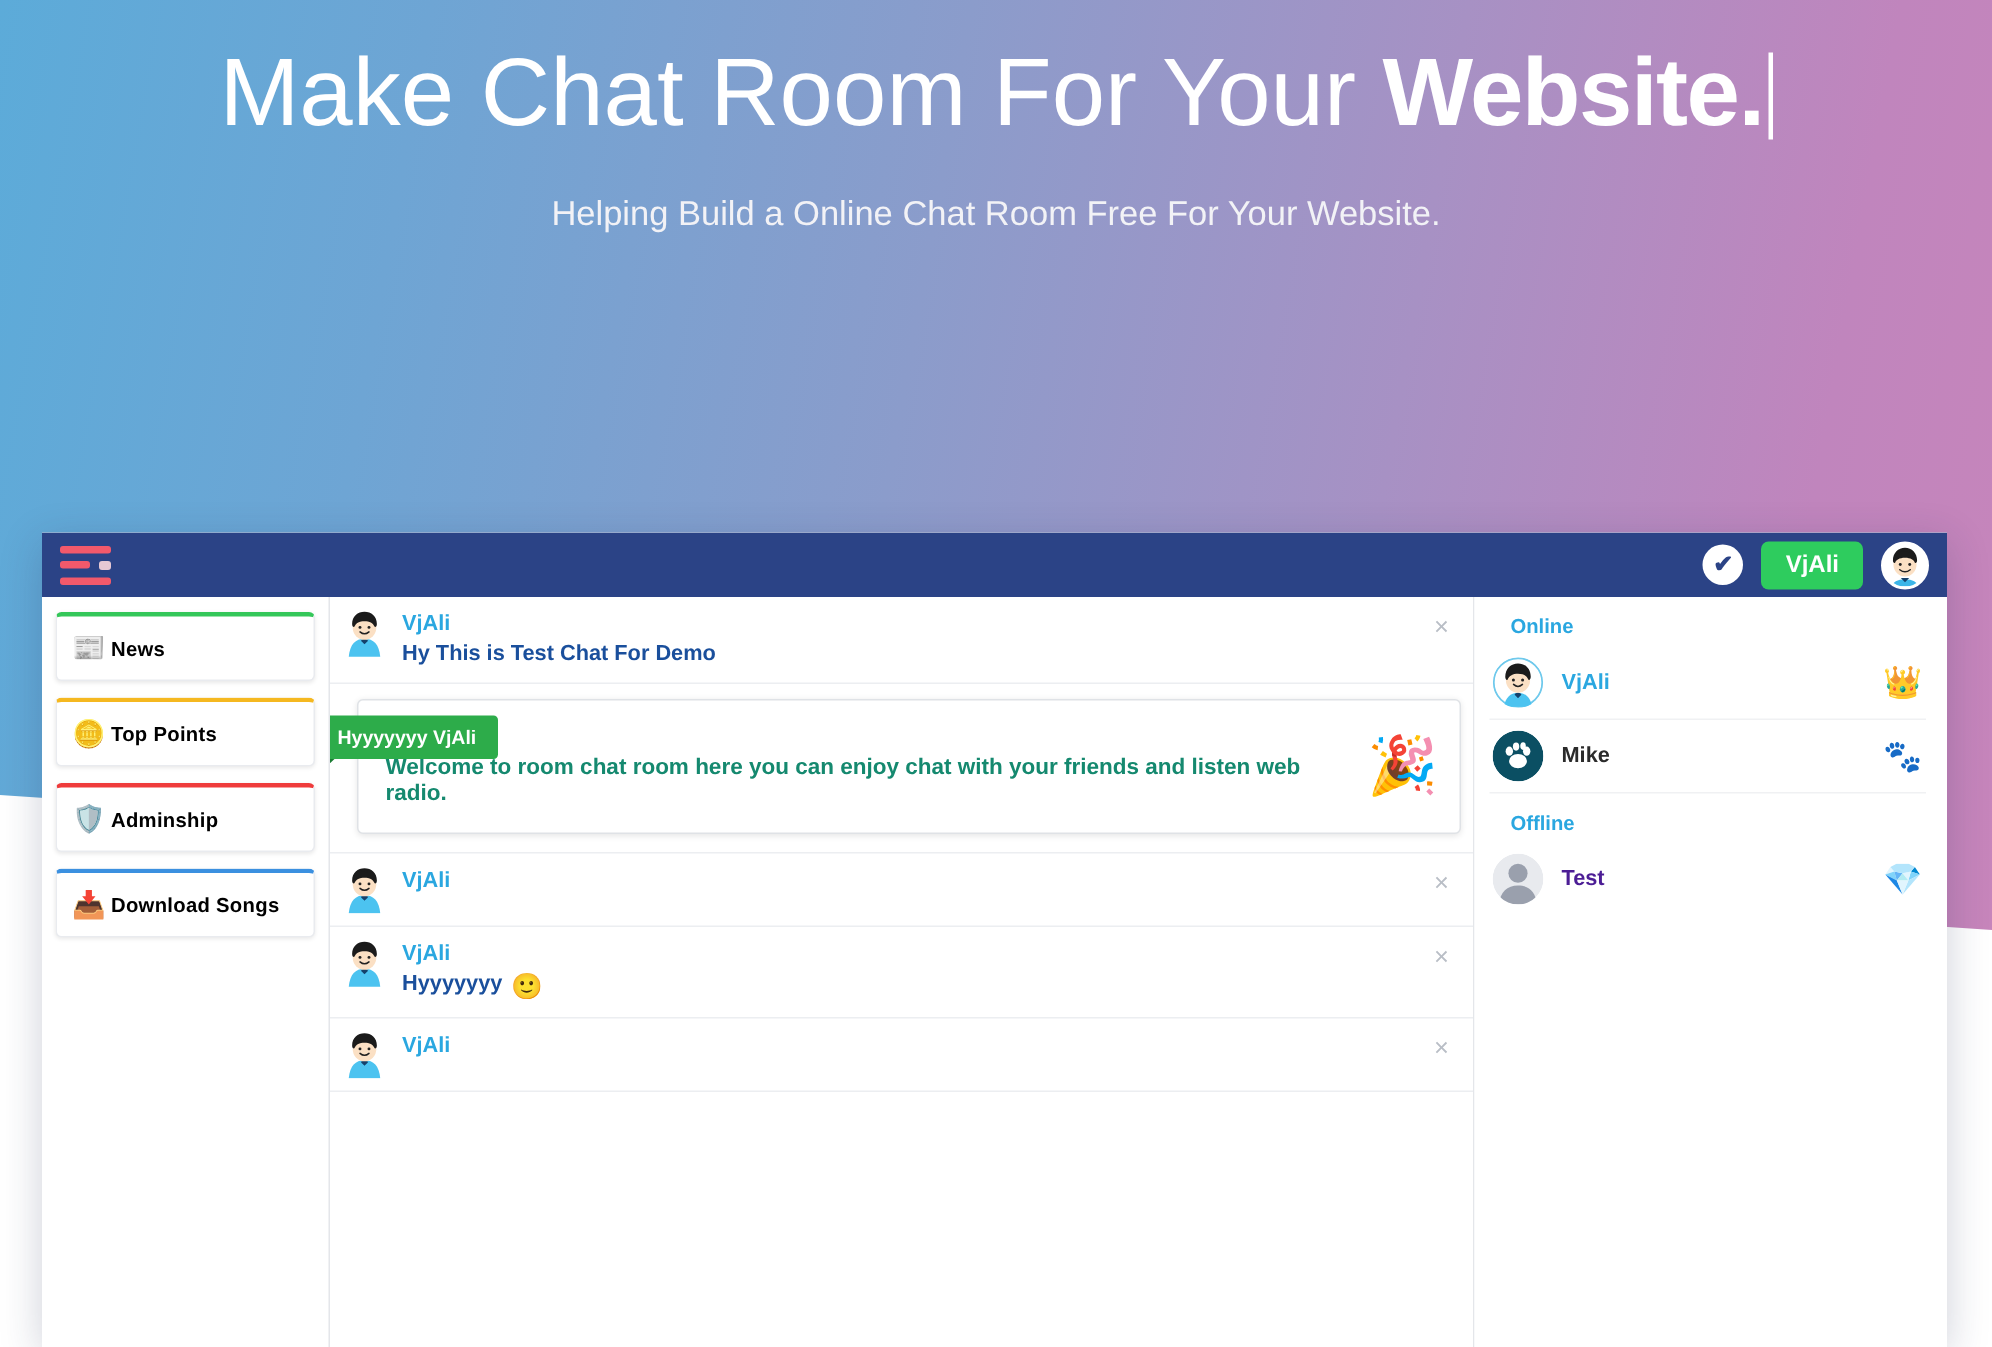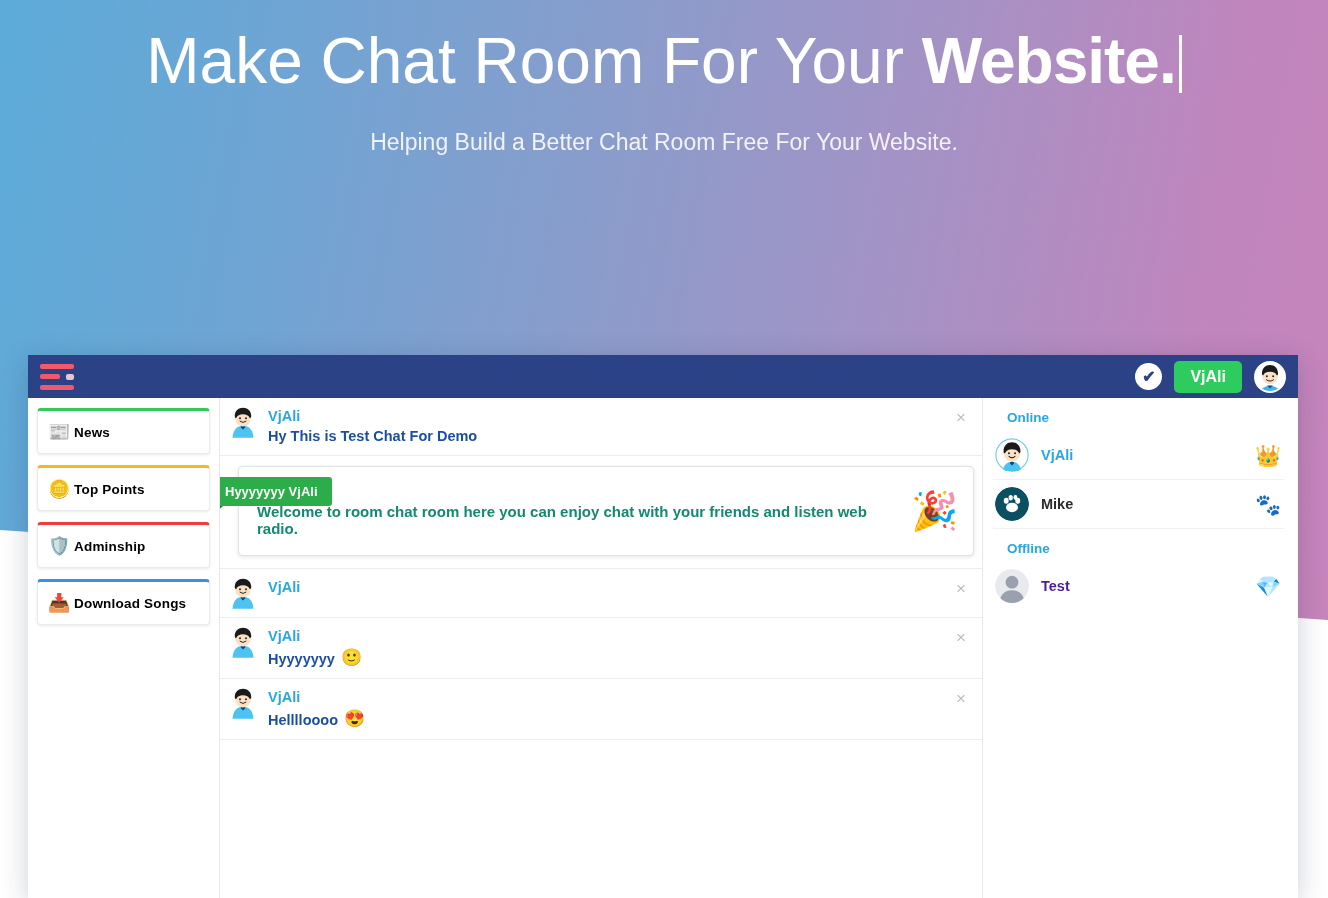--- a/index.html
+++ b/index.html
@@ -132,21 +132,21 @@
     display: flex; align-items: flex-start;
     padding: 8px 10px 8px 8px;
     border-bottom: 1px solid #eceef1;
     position: relative;
     min-height: 48px;
   }
   .msg .avatar { width: 30px; height: 32px; flex: 0 0 30px; margin-right: 10px; }
   .msg .bodyw { flex: 1; min-width: 0; padding-top: 1px; }
   .msg .who { font-size: 14.5px; font-weight: bold; color: #2aa7e0; line-height: 1.25; }
   .msg .txt { font-size: 14.5px; font-weight: bold; color: #1a4f9c; line-height: 1.35; margin-top: 2px;
-              display: flex; align-items: flex-end; gap: 6px; }
+              display: flex; align-items: flex-start; gap: 6px; }
   .msg .txt .emo { font-size: 17px; }
   .msg .x {
     color: #b9bec6; font-size: 17px; line-height: 1;
     cursor: pointer; padding: 2px 6px; align-self: flex-start; margin-top: 1px;
     font-family: "Liberation Sans", sans-serif;
   }
 
   
   .welcome-row {
     padding: 10px 8px 12px 8px;
@@ -218,21 +218,21 @@
 <body>
 
 <div id="page">
 
   <div class="hero-bg"></div>
 
   <div class="hero-content">
     <div class="hero-title">
       <span>Make Chat Room For Your </span><span class="bold">Website.</span><span class="caret"></span>
     </div>
-    <div class="hero-sub">Helping Build a Better Chat Room Free For Your Website.</div>
+    <div class="hero-sub">Helping Build a Online Chat Room Free For Your Website.</div>
   </div>
 
   <div class="app">
 
     <div class="topbar">
       <div class="hamburger">
         <div class="bar"></div>
         <div class="midrow">
           <div class="bar"></div>
           <div class="dot"></div>
@@ -364,24 +364,20 @@
               <ellipse cx="20" cy="16" rx="10.5" ry="11" fill="#fbe0c4"></ellipse>
               <path d="M9 13c0-7 5-11 11-11s11 4 11 11c0 2-1 3-2 2.5-1.5-3.5-4.5-5-9-5s-7.5 1.5-9 5c-1 .5-2-.5-2-2.5z" fill="#1b1b1b"></path>
               <path d="M12 7c2-3 6-4 9-3.5 2 .3 2.5 1.5 1.5 2.3C19.5 4.6 15 5 12 7z" fill="#1b1b1b"></path>
               <circle cx="16" cy="16" r="1.3" fill="#222"></circle>
               <circle cx="24" cy="16" r="1.3" fill="#222"></circle>
               <path d="M16 20q4 3.5 8 0" stroke="#222" stroke-width="1.3" fill="none" stroke-linecap="round"></path>
             </svg>
           </div>
           <div class="bodyw">
             <div class="who">VjAli</div>
-            <div class="txt">
-              <span>Helllloooo</span>
-              <span class="emo">😍</span>
-            </div>
           </div>
           <div class="x">×</div>
         </div>
 
         <div class="chat-fill"></div>
       </div>
 
       <div class="users">
         <div class="grp-title">Online</div>
 

